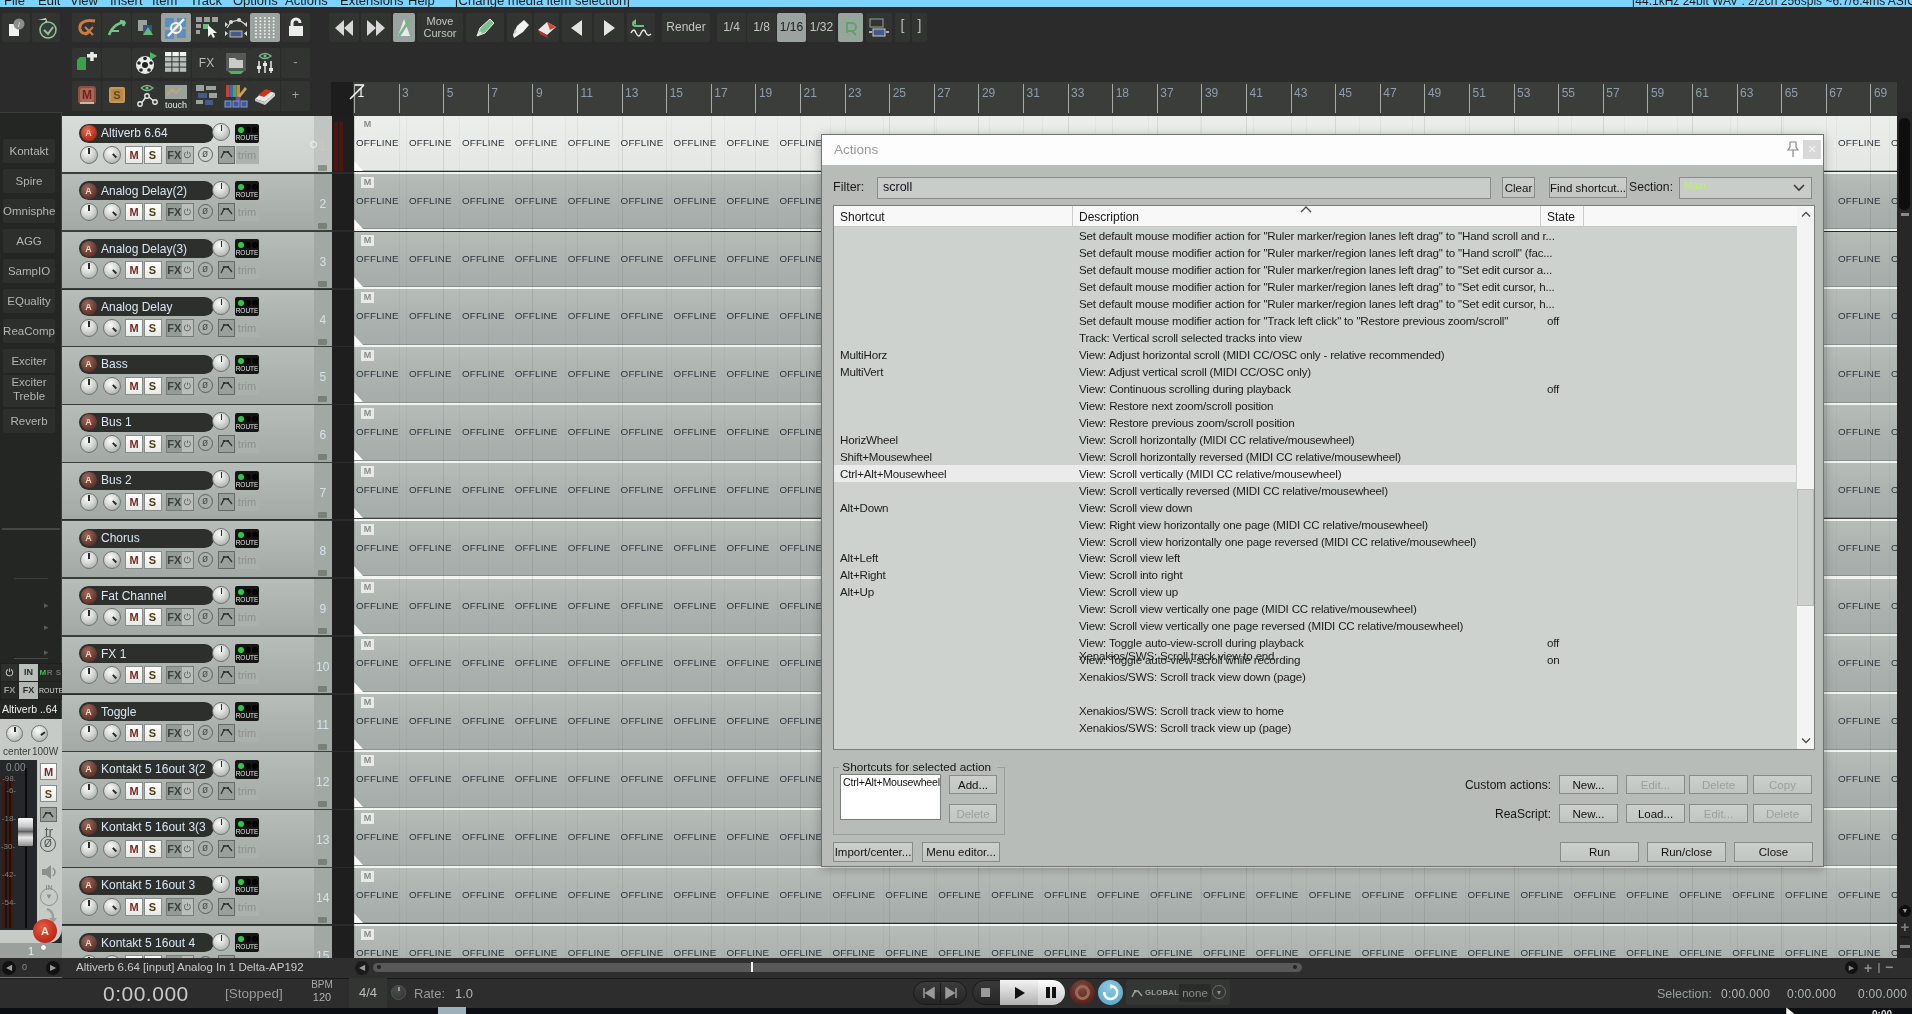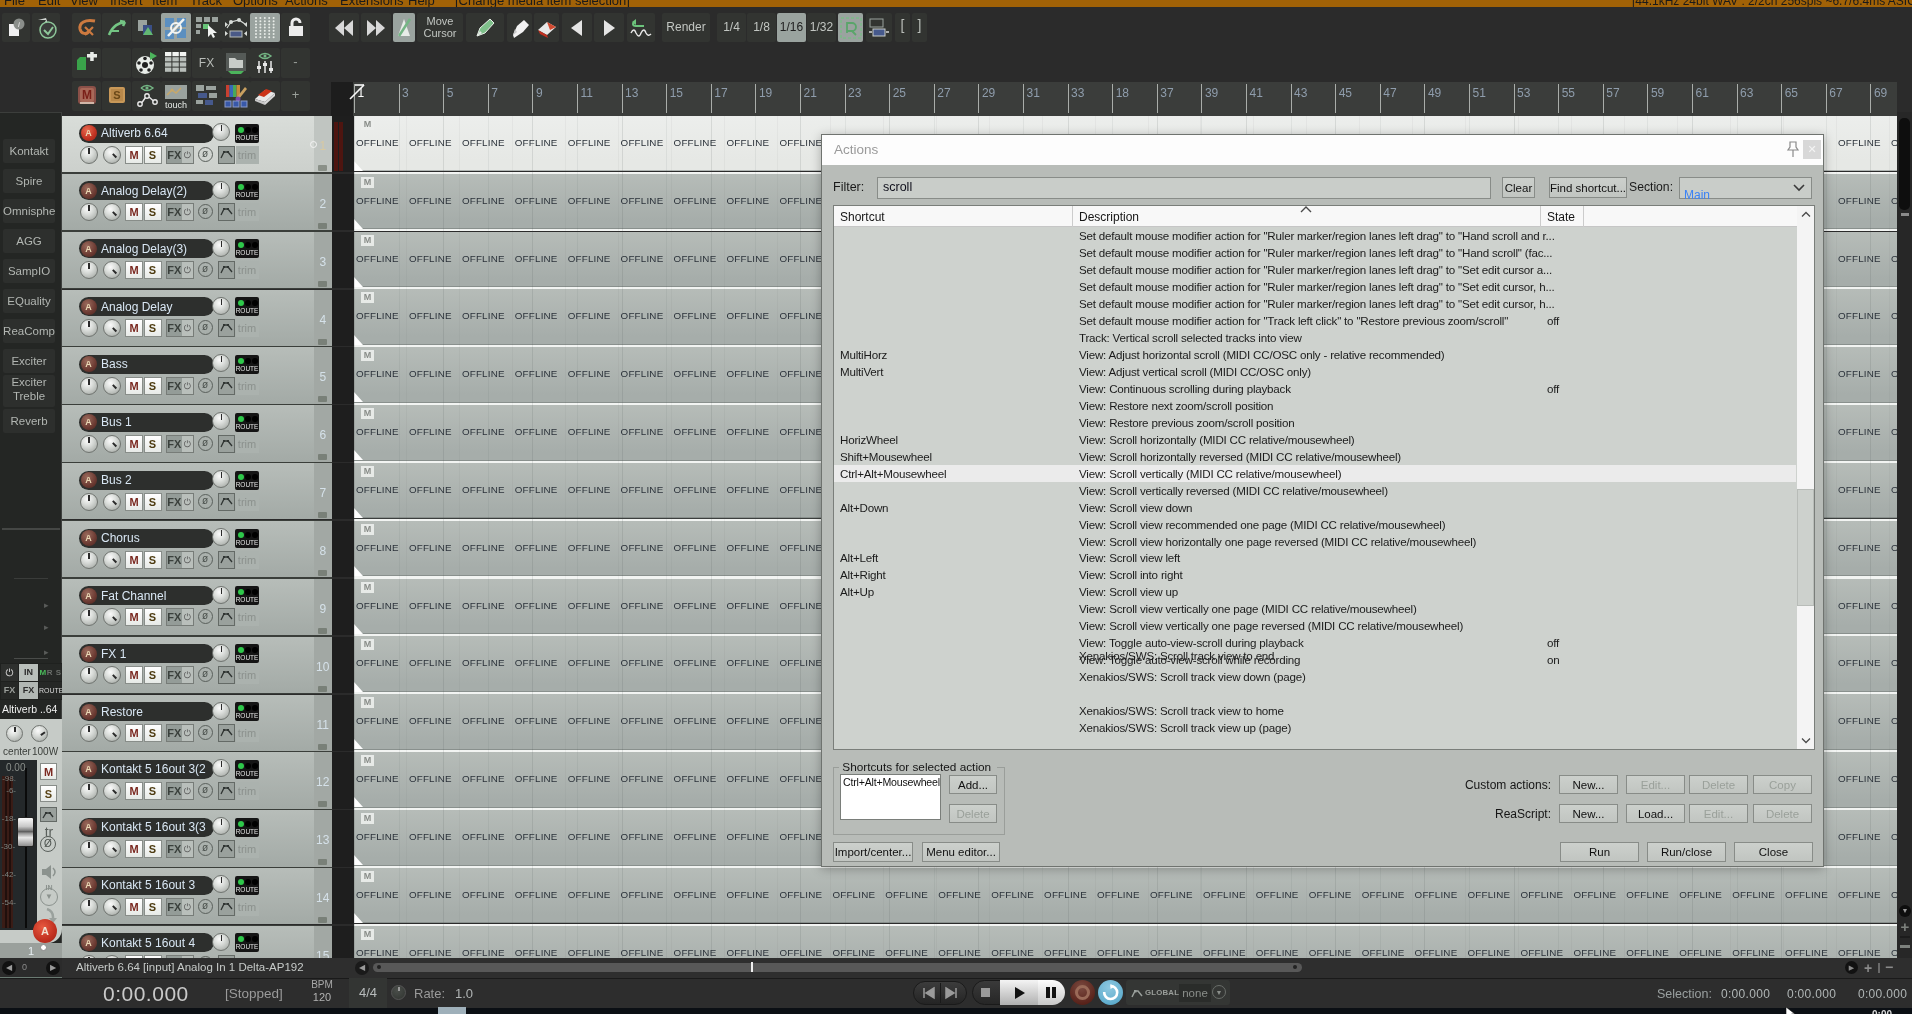--- a/index.html
+++ b/index.html
@@ -21,21 +21,21 @@
 .tick{position:absolute;top:84px;width:1px;height:29px;background:#a9ada9}
 .tnum{position:absolute;top:86px;font-size:12px;color:#8f9dac}
 .gline{position:absolute;width:1px;background:rgba(70,80,74,.38)}
 .iline{position:absolute;width:1px;background:rgba(80,88,82,.05)}
 .btn{position:absolute;background:linear-gradient(#ccd0cc,#c1c5c1);border:1px solid #888c88;font-size:11.5px;color:#111;text-align:center;white-space:nowrap;overflow:hidden}
 .btn.dis{color:#9aa09a}
 .hlab{position:absolute;font-size:12px;color:#151515;white-space:nowrap}
 .row{position:absolute;left:834px;width:958px;height:17px;font-size:11.6px;letter-spacing:-0.2px;color:#1b1b1b;white-space:nowrap;overflow:hidden}
 </style></head>
 <body>
-<div class="a" style="left:0;top:0;width:1912px;height:7px;background:#a16207;overflow:hidden;z-index:5">
+<div class="a" style="left:0;top:0;width:1912px;height:7px;background:#7dd3fc;overflow:hidden;z-index:5">
     <div style="position:absolute;left:4px;top:-7px;font-size:13px;color:#1a1a1a;white-space:nowrap">File</div>
     <div style="position:absolute;left:38px;top:-7px;font-size:13px;color:#1a1a1a;white-space:nowrap">Edit</div>
     <div style="position:absolute;left:70px;top:-7px;font-size:13px;color:#1a1a1a;white-space:nowrap">View</div>
     <div style="position:absolute;left:110px;top:-7px;font-size:13px;color:#1a1a1a;white-space:nowrap">Insert</div>
     <div style="position:absolute;left:152px;top:-7px;font-size:13px;color:#1a1a1a;white-space:nowrap">Item</div>
     <div style="position:absolute;left:190px;top:-7px;font-size:13px;color:#1a1a1a;white-space:nowrap">Track</div>
     <div style="position:absolute;left:233px;top:-7px;font-size:13px;color:#1a1a1a;white-space:nowrap">Options</div>
     <div style="position:absolute;left:285px;top:-7px;font-size:13px;color:#1a1a1a;white-space:nowrap">Actions</div>
     <div style="position:absolute;left:340px;top:-7px;font-size:13px;color:#1a1a1a;white-space:nowrap">Extensions</div>
     <div style="position:absolute;left:408px;top:-7px;font-size:13px;color:#1a1a1a;white-space:nowrap">Help</div>
@@ -1183,21 +1183,21 @@
     </svg></div>
 <div class="a" style="left:235.5px;top:666.1px;width:23px;height:18px;background:#abb2ae;color:#8b918d;font-size:11px;text-align:center;line-height:18px">trim</div>
 <div class="a" style="left:313.5px;top:659.6px;width:18.5px;height:13px;color:#d5e1e9;font-size:12px;text-align:center">10</div>
 <div class="a" style="left:318px;top:685.6px;width:9px;height:6px;background:#798078;border-radius:1px"></div>
 <div class="a" style="left:62px;top:694.5px;width:251.5px;height:56.4px;background:linear-gradient(#b7bdb9,#a3aaa6)"></div>
 <div class="a" style="left:313.5px;top:694.5px;width:18.5px;height:56.4px;background:#a2a8a4"></div>
 <div class="a" style="left:332px;top:694.5px;width:21.5px;height:56.4px;background:#1e1e1e"></div>
 <div class="a" style="left:62px;top:750.9px;width:270px;height:1.4px;background:#3a3e3a"></div>
 <div class="pill" style="left:79px;top:702.0px;width:135px"></div>
 <div class="acirc" style="left:80.5px;top:703.5px;background:radial-gradient(circle at 38% 32%,#9a6a5c,#6b3a32 60%,#4a241e)">A</div>
-<div class="tname" style="left:101px;top:704.5px">Restore</div>
+<div class="tname" style="left:101px;top:704.5px">Toggle</div>
 <div class="knob" style="left:212px;top:701.5px;width:18px;height:18px"></div>
 <div class="kmark" style="left:220.5px;top:703.5px;width:1.5px;height:6px"></div>
 <div class="route" style="left:235px;top:702.0px">
     <div class="led" style="left:2.5px;background:#2ec84a"></div>
     <div class="led" style="left:9.5px;background:#000"></div>
     <div class="led" style="left:16.5px;background:#000"></div>
     <div class="rlab">ROUTE</div>
   </div>
 <div class="knob" style="left:79.5px;top:724.0px;width:18px;height:18px"></div>
 <div class="kmark" style="left:88px;top:726.0px;width:1.5px;height:6px"></div>
@@ -1425,21 +1425,21 @@
     </g>
   </svg>
 <div class="a" style="left:1803px;top:140px;width:18px;height:19px;background:#d8d8d8;color:#f4f4f4;font-size:11px;text-align:center;line-height:18px;z-index:41">✕</div>
 <div class="a" style="left:833px;top:180px;width:40px;height:15px;color:#1a1a1a;font-size:12.5px;z-index:41">Filter:</div>
 <div class="a" style="left:877px;top:177px;width:614px;height:22px;background:#c9cdc9;border:1px solid #888c88;z-index:41"></div>
 <div class="a" style="left:883px;top:180px;width:100px;height:15px;color:#10101c;font-size:12.5px;z-index:41">scroll</div>
 <div class="btn" style="left:1502px;top:177px;width:33px;height:21px;line-height:20px;z-index:41">Clear</div>
 <div class="btn" style="left:1549px;top:177px;width:78px;height:21px;line-height:20px;z-index:41">Find shortcut...</div>
 <div class="a" style="left:1629px;top:180px;width:48px;height:15px;color:#1a1a1a;font-size:12.2px;z-index:41">Section:</div>
 <div class="a" style="left:1679px;top:177px;width:133px;height:22px;background:#c9cdc9;border:1px solid #888c88;z-index:41"></div>
-<div class="a" style="left:1684px;top:188px;width:60px;height:15px;color:#3b82f6;font-size:12px;z-index:41">Main</div>
+<div class="a" style="left:1684px;top:180px;width:60px;height:15px;color:#bef264;font-size:10px;z-index:41">Main</div>
 <svg class="a" style="left:1793px;top:184px;z-index:41" width="12" height="8">
     <path d="M1 1 L6 6 L11 1" stroke="#3a3a3a" stroke-width="1.6" fill="none"></path>
   </svg>
 <div class="a" style="left:833px;top:205px;width:982px;height:545px;background:#ced2ce;border:1px solid #7a7e7a;z-index:41"></div>
 <div class="a" style="left:834px;top:206px;width:980px;height:21px;background:#f8f8f8;border-bottom:1px solid #c6c6c6;z-index:41"></div>
 <div class="a" style="left:1072px;top:206px;width:1px;height:21px;background:#cccccc;z-index:41"></div>
 <div class="a" style="left:1540px;top:206px;width:1px;height:21px;background:#cccccc;z-index:41"></div>
 <div class="a" style="left:1583px;top:206px;width:1px;height:21px;background:#cccccc;z-index:41"></div>
 <div class="hlab" style="left:840px;top:210px;z-index:41">Shortcut</div>
 <div class="hlab" style="left:1079px;top:210px;z-index:41">Description</div>
@@ -1501,21 +1501,21 @@
     <span style="position:absolute;left:246px">View: Scroll vertically (MIDI CC relative/mousewheel)</span>
   </div>
 <div class="row" style="left:833px;top:483.5px;z-index:42">
     <span style="position:absolute;left:246px">View: Scroll vertically reversed (MIDI CC relative/mousewheel)</span>
   </div>
 <div class="row" style="left:833px;top:500.5px;z-index:42">
     <span style="position:absolute;left:7px">Alt+Down</span>
     <span style="position:absolute;left:246px">View: Scroll view down</span>
   </div>
 <div class="row" style="left:833px;top:517.5px;z-index:42">
-    <span style="position:absolute;left:246px">View: Scroll view recommended one page (MIDI CC relative/mousewheel)</span>
+    <span style="position:absolute;left:246px">View: Right view horizontally one page (MIDI CC relative/mousewheel)</span>
   </div>
 <div class="row" style="left:833px;top:534.5px;z-index:42">
     <span style="position:absolute;left:246px">View: Scroll view horizontally one page reversed (MIDI CC relative/mousewheel)</span>
   </div>
 <div class="row" style="left:833px;top:551.4px;z-index:42">
     <span style="position:absolute;left:7px">Alt+Left</span>
     <span style="position:absolute;left:246px">View: Scroll view left</span>
   </div>
 <div class="row" style="left:833px;top:568.4px;z-index:42">
     <span style="position:absolute;left:7px">Alt+Right</span>

